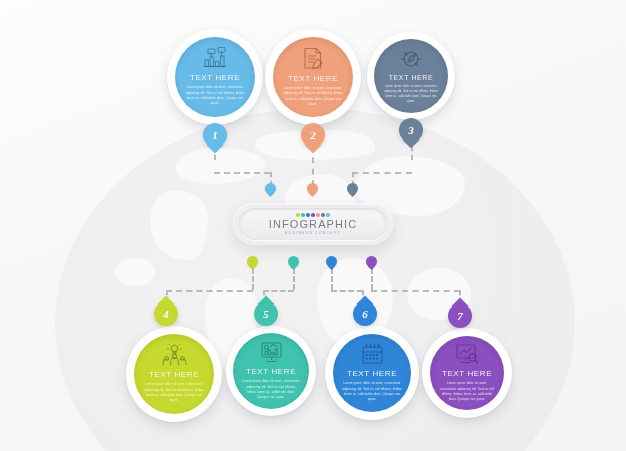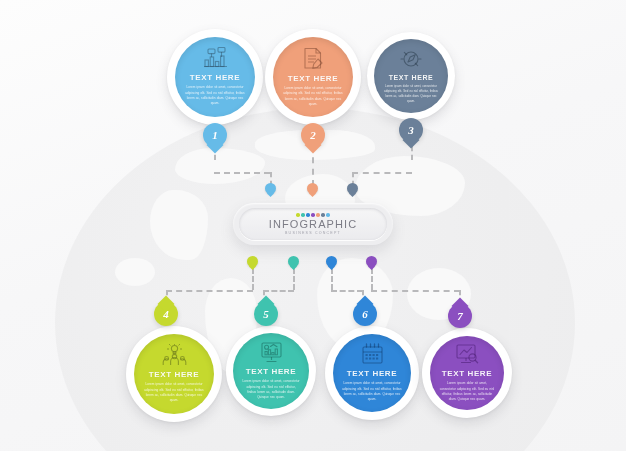--- a/index.html
+++ b/index.html
@@ -32,21 +32,21 @@
     box-shadow:0 5px 12px rgba(90,90,100,.16), 0 1px 3px rgba(0,0,0,.06);
   }
   .disc{
     position:absolute;border-radius:50%;
     display:flex;flex-direction:column;align-items:center;justify-content:center;
     box-shadow:inset 0 2px 6px rgba(0,0,0,.10);
     overflow:hidden;
   }
   .disc .ico{display:block;margin-bottom:4px;}
   .lbl{
-    font-size:8px;letter-spacing:.6px;font-weight:700;
+    font-size:8px;letter-spacing:.6px;font-weight:400;
     color:rgba(255,255,255,.92);
     text-shadow:0 0 1px rgba(0,0,0,.06);
     margin:0 0 3px 0;
   }
   .body{
     font-size:3.1px;line-height:1.75;text-align:center;
     color:rgba(255,255,255,.80);
     width:76%;
     word-spacing:.4px;
   }

